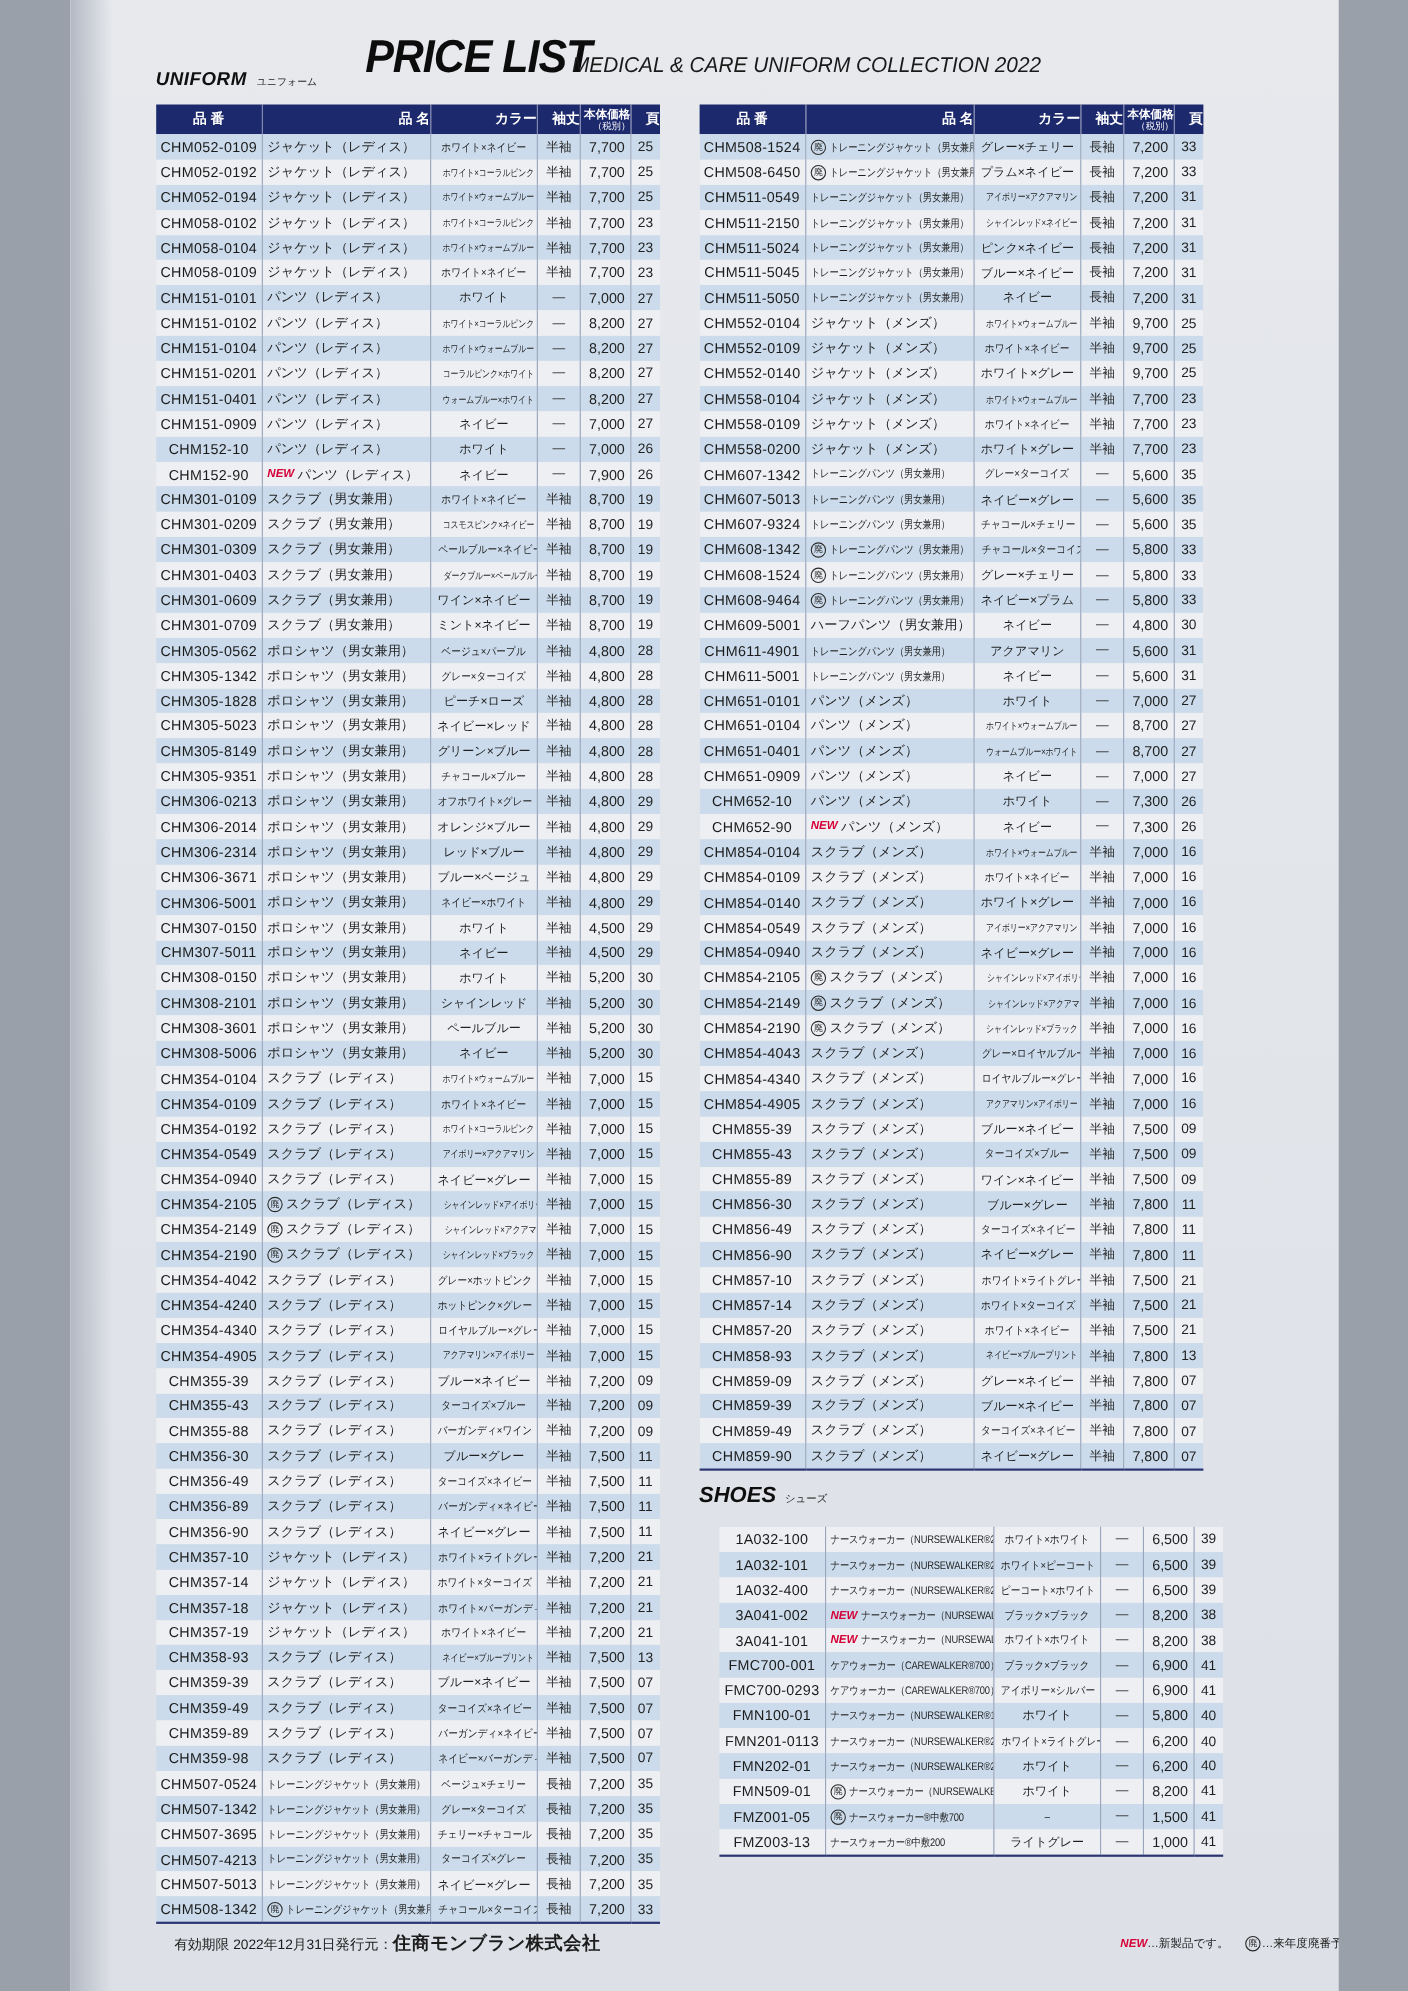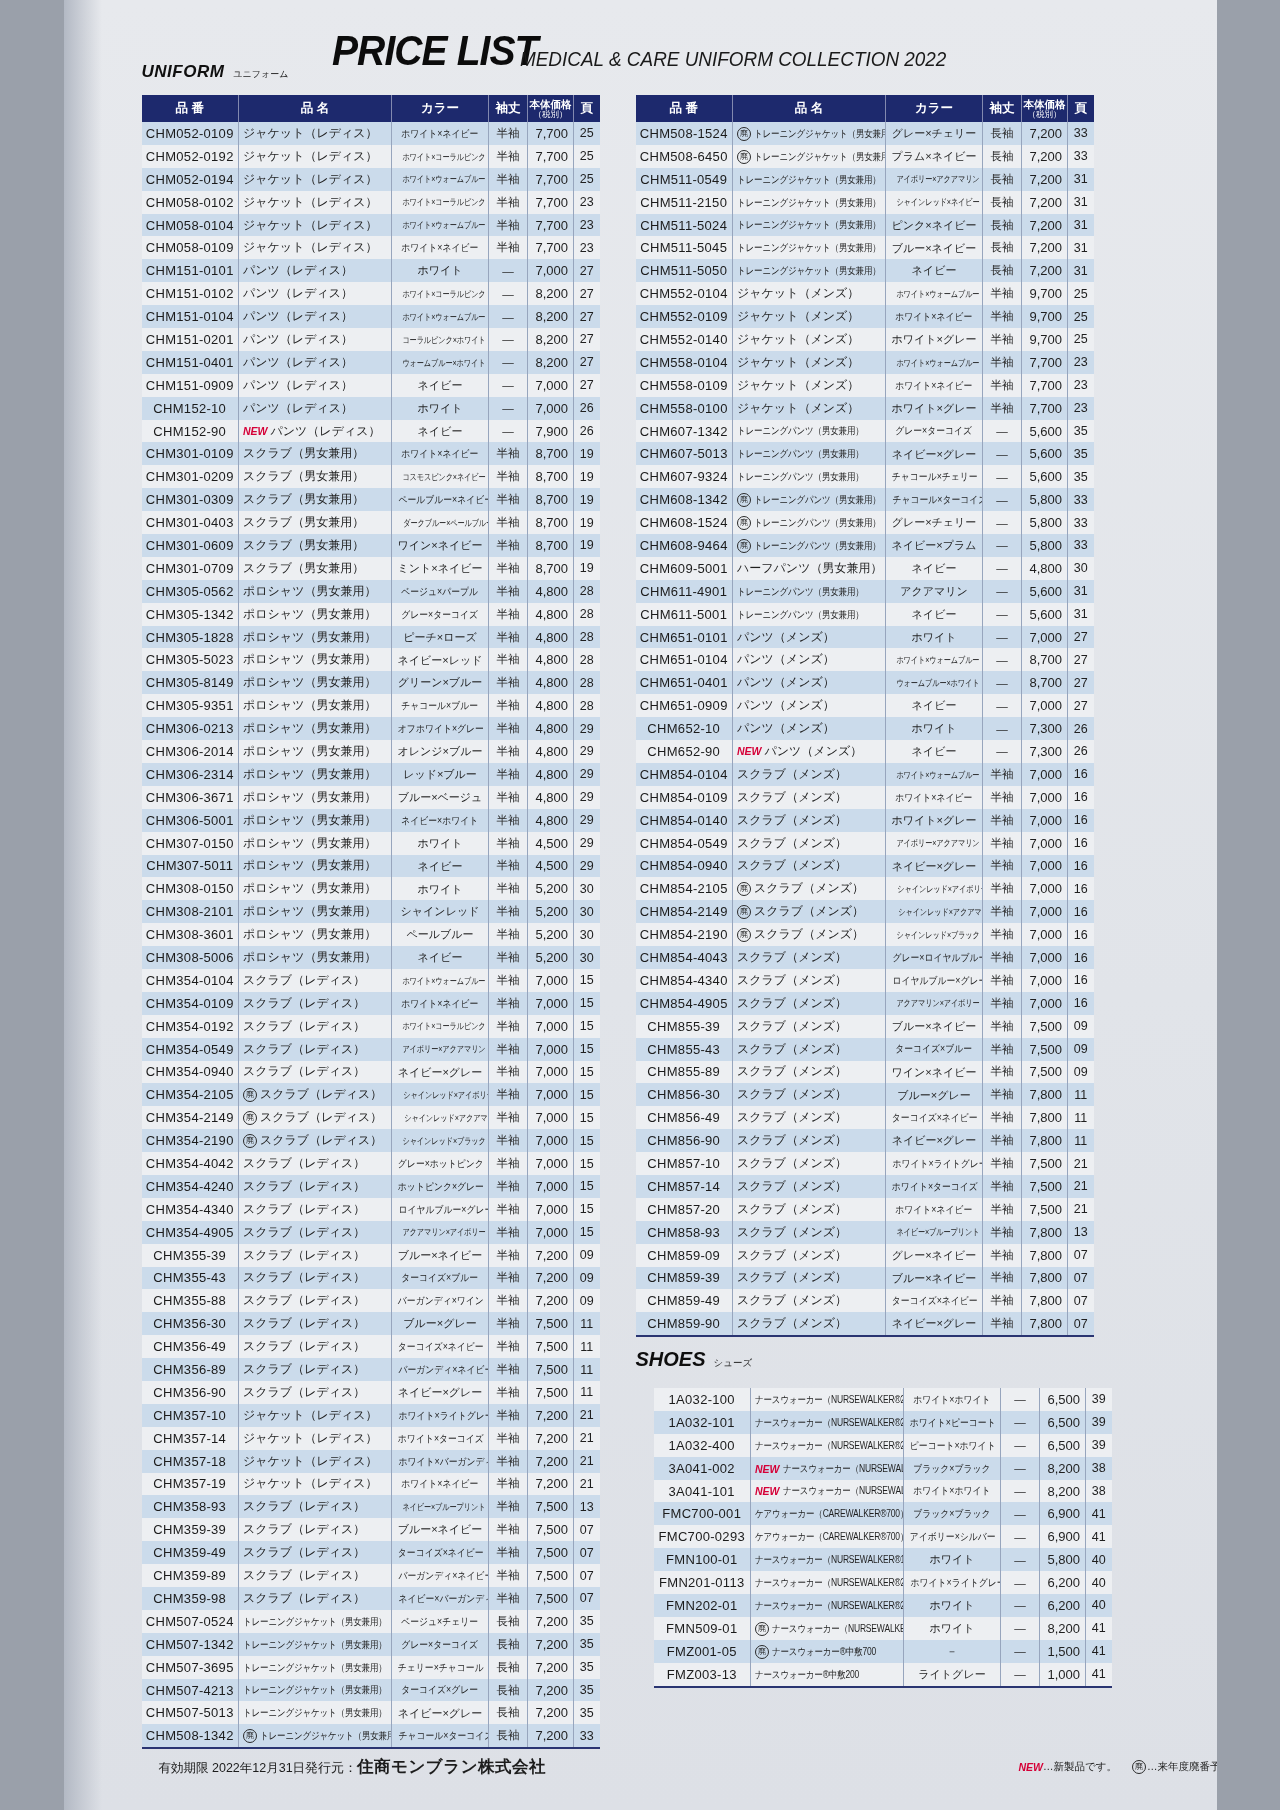--- a/index.html
+++ b/index.html
@@ -18,21 +18,21 @@
   .sub-title{position:absolute;left:456px;top:48px;font-size:19.5px;font-style:italic;color:#191919;
         white-space:nowrap;transform:scaleX(.97);transform-origin:left top;}
 
   
   .price-table{position:absolute;border-collapse:collapse;table-layout:fixed;width:458px;}
   .t-left{left:78px;top:95px;}
   .t-right{left:572px;top:95px;}
   .t-shoes{left:572px;top:1388px;margin-left:18px;}
   thead th{background:#1d296d;color:#fff;height:27px;padding:0;font-size:12.5px;font-weight:bold;
         text-align:center;line-height:1.1;}
-  thead th+th{border-left:1px solid rgba(255,255,255,.45);}
+  thead th+th{border-left:1px solid rgba(255,255,255,.45);text-align:right;}
   thead th span{display:block;}
   thead th.th-two{line-height:1.05;}
   thead th.th-two .th-l1{font-size:10.5px;}
   thead th.th-two .th-sub{font-size:8.5px;font-weight:normal;}
   tbody td{height:22.9px;padding:0;font-size:12px;color:#1f1f1f;overflow:hidden;white-space:nowrap;}
   tbody td+td{border-left:1px solid #97a5bd;}
   tbody tr:last-child td{border-bottom:2px solid #2a3572;}
   tr.r-blue{background:#cbdbeb;}
   tr.r-light{background:#edeff2;}
   .c-code{text-align:center;font-size:13px;letter-spacing:.3px;color:#1b1b1b;}
@@ -814,21 +814,21 @@
         </tr>
         <tr class="r-light">
           <td class="c-code">CHM558-0109</td>
           <td class="c-name"><span class="nm">ジャケット（メンズ）</span></td>
           <td class="c-color"><span class="cv t1">ホワイト×ネイビー</span></td>
           <td class="c-sleeve">半袖</td>
           <td class="c-price">7,700</td>
           <td class="c-page">23</td>
         </tr>
         <tr class="r-blue">
-          <td class="c-code">CHM558-0100</td>
+          <td class="c-code">CHM558-0200</td>
           <td class="c-name"><span class="nm">ジャケット（メンズ）</span></td>
           <td class="c-color"><span class="cv">ホワイト×グレー</span></td>
           <td class="c-sleeve">半袖</td>
           <td class="c-price">7,700</td>
           <td class="c-page">23</td>
         </tr>
         <tr class="r-light">
           <td class="c-code">CHM607-1342</td>
           <td class="c-name"><span class="nm tight">トレーニングパンツ（男女兼用）</span></td>
           <td class="c-color"><span class="cv t1">グレー×ターコイズ</span></td>

